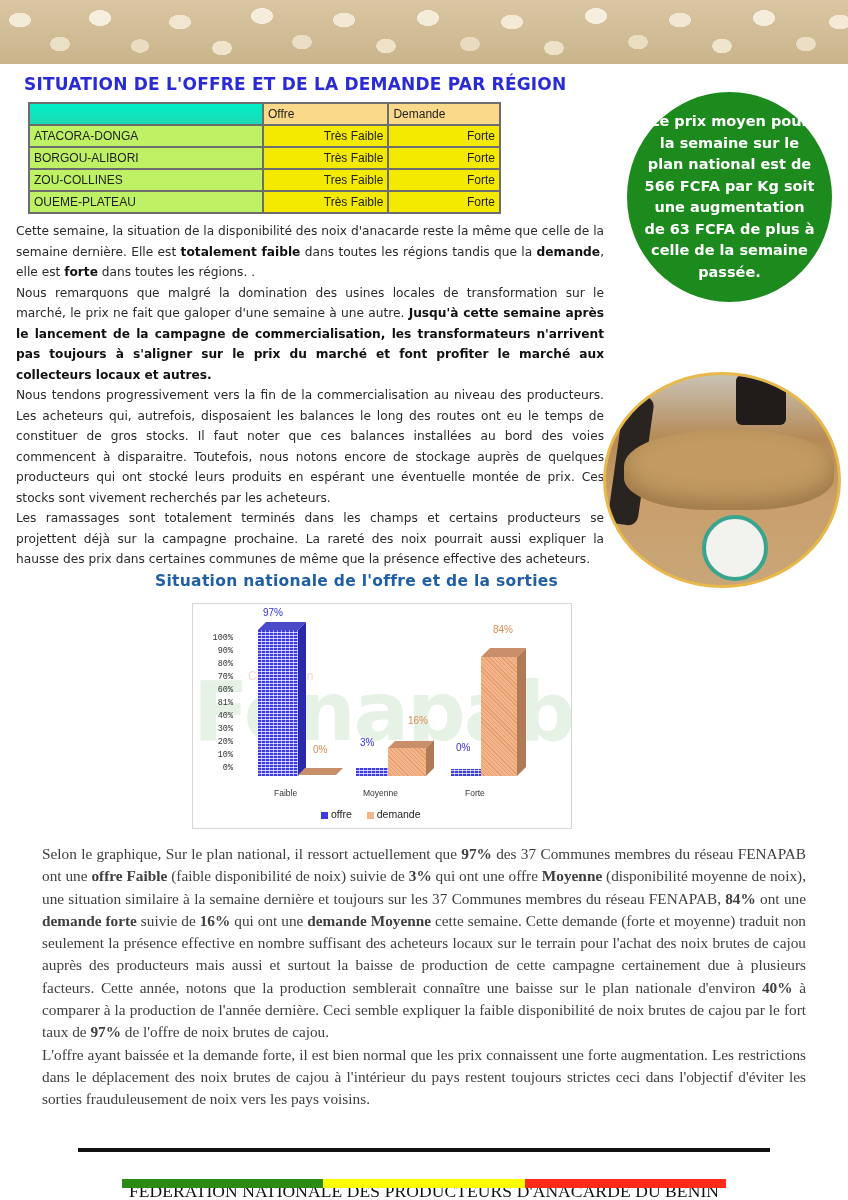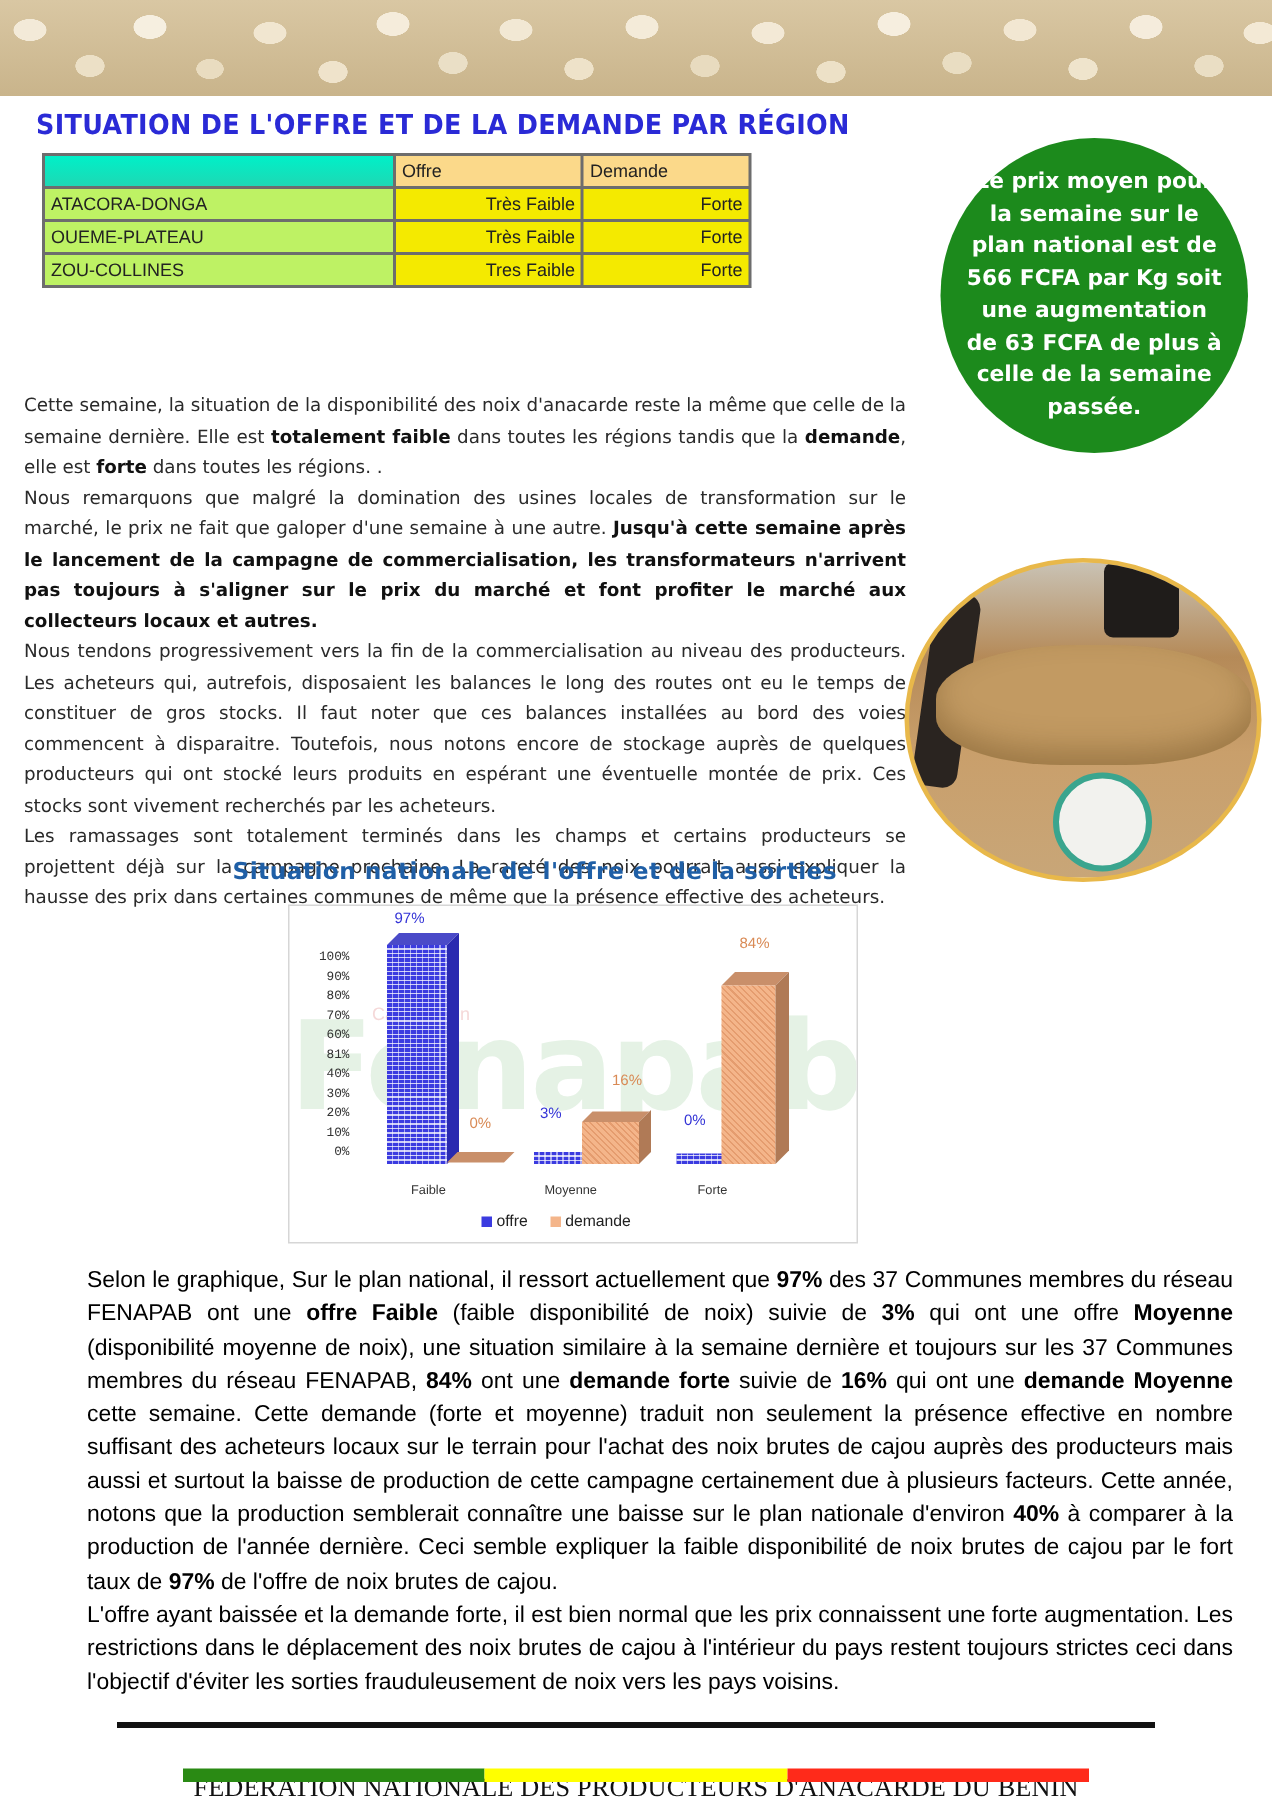--- a/index.html
+++ b/index.html
@@ -125,22 +125,22 @@
   .lbl { position: absolute; font-size: 10px; }
   .lbl-o { color: #3333d6; }
   .lbl-d { color: #d98a55; }
   .xlbl { position: absolute; font-size: 8.5px; color: #333; top: 184px; }
   .legend { position: absolute; top: 204px; left: 128px; font-size: 10.5px; color: #222; }
   .legend .sw { display: inline-block; width: 7px; height: 7px; margin: 0 3px 0 0; vertical-align: middle; }
   .legend .sw-o { background: #3b3be0; }
   .legend .sw-d { background: #f4b58a; margin-left: 12px; }
   .body-bottom {
     position: absolute; left: 42px; top: 843px; width: 764px;
-    font-family: Liberation Sans, sans-serif; font-size: 15.3px; line-height: 22.3px;
-    text-align: justify; color: #000000; margin-left: 16px;
+    font-family: Liberation Serif, serif; font-size: 15.3px; line-height: 22.3px;
+    text-align: justify; color: #404040;
   }
   .body-bottom p { margin: 0; }
   .footer-rule { position: absolute; left: 78px; top: 1148px; width: 692px; height: 4px; background: #111; }
   .footer-text {
     position: absolute; left: 78px; top: 1157px; width: 692px; text-align: center;
     font-family: "Liberation Serif", serif; font-size: 17.5px; color: #111; letter-spacing: 0.1px; margin-top: 24px;
   }
   .flag { position: absolute; left: 122px; top: 1179px; width: 604px; height: 9px; display: flex; }
   .flag div { flex: 1; }
 </style>
@@ -157,37 +157,42 @@
     <td class="head-blank"></td>
     <td class="head">Offre</td>
     <td class="head">Demande</td>
   </tr>
   <tr>
     <td class="region">ATACORA-DONGA</td>
     <td class="val">Très Faible</td>
     <td class="val">Forte</td>
   </tr>
   <tr>
+    <td class="region">BORGOU-ALIBORI</td>
+    <td class="val">Très Faible</td>
+    <td class="val">Forte</td>
+  </tr>
+  <tr>
+    <td class="region">ZOU-COLLINES</td>
+    <td class="val">Tres Faible</td>
+    <td class="val">Forte</td>
+  </tr>
+  <tr>
     <td class="region">OUEME-PLATEAU</td>
     <td class="val">Très Faible</td>
     <td class="val">Forte</td>
   </tr>
-  <tr>
-    <td class="region">ZOU-COLLINES</td>
-    <td class="val">Tres Faible</td>
-    <td class="val">Forte</td>
-  </tr>
 </tbody>
   </table>
 
 <div class="price-circle">
   <span>Le prix moyen pour la semaine sur le plan national est de 566 FCFA par Kg soit une augmentation de 63 FCFA de plus à celle de la semaine passée.</span>
 </div>
 
-<div class="para" style="left:16px; top:221px; width:588px;margin-top:39px;">
+<div class="para" style="left:16px; top:221px; width:588px;">
   <p><span>Cette semaine, la situation de la disponibilité des noix d'anacarde reste la même que celle de la semaine dernière. Elle est </span><b>totalement faible</b><span> dans toutes les régions tandis que la </span><b>demande</b><span>, elle est </span><b>forte</b><span> dans toutes les régions. .</span></p>
   <p><span>Nous remarquons que malgré la domination des usines locales de transformation sur le marché, le prix ne fait que galoper d'une semaine à une autre. </span><b>Jusqu'à cette semaine après le lancement de la campagne de commercialisation, les transformateurs n'arrivent pas toujours à s'aligner sur le prix du marché et font profiter le marché aux collecteurs locaux et autres.</b></p>
   <p>Nous tendons progressivement vers la fin de la commercialisation au niveau des producteurs. Les acheteurs qui, autrefois, disposaient les balances le long des routes ont eu le temps de constituer de gros stocks. Il faut noter que ces balances installées au bord des voies commencent à disparaitre. Toutefois, nous notons encore de stockage auprès de quelques producteurs qui ont stocké leurs produits en espérant une éventuelle montée de prix. Ces stocks sont vivement recherchés par les acheteurs.</p>
   <p>Les ramassages sont totalement terminés dans les champs et certains producteurs se projettent déjà sur la campagne prochaine. La rareté des noix pourrait aussi expliquer la hausse des prix dans certaines communes de même que la présence effective des acheteurs.</p>
 </div>
 
 <div class="photo-circle">
   <div class="leg1"></div>
   <div class="leg2"></div>
   <div class="sack"></div>

